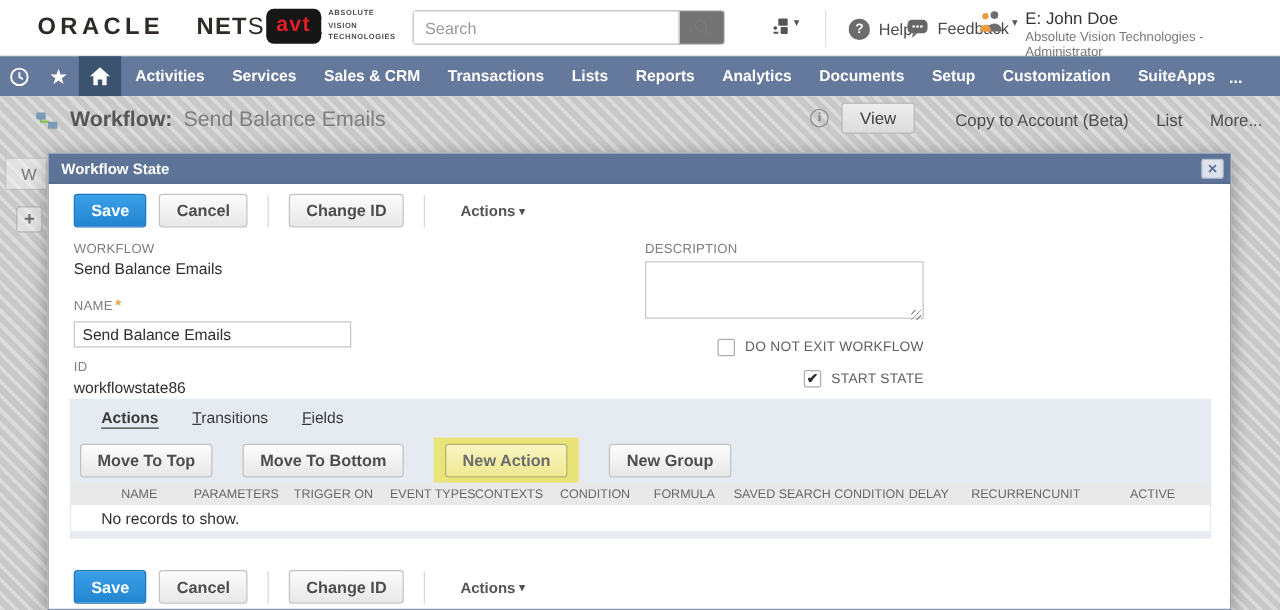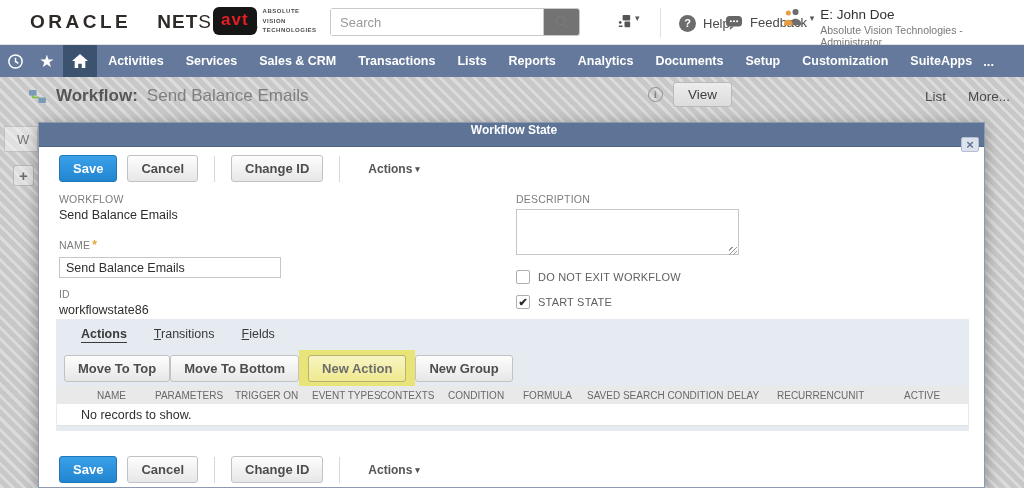--- a/index.html
+++ b/index.html
@@ -50,51 +50,51 @@
   .info-circle { width:15px; height:15px; border-radius:50%; border:1px solid #8f8f8f; color:#7d7d7d; font-size:10px; font-weight:700; text-align:center; line-height:14px; font-family:"Liberation Serif",serif; }
   .view-btn { background:linear-gradient(#ededed,#dcdcdc); border:1px solid #b9b9b9; border-radius:3px; font-size:13.5px; color:#3f3f3f; padding:4px 14px; cursor:pointer; }
   .title-links { position:absolute; right:14px; top:12px; display:flex; gap:22px; }
   .title-link { font-size:13.5px; color:#4c4c4c; cursor:pointer; white-space:nowrap; }
   .bg-tab { position:absolute; left:4px; top:49px; width:34px; height:26px; background:rgba(244,244,244,.55); border:1px solid rgba(150,150,150,.45); color:rgba(90,90,90,.8); font-size:13px; padding:5px 0 0 12px; overflow:hidden; }
   .bg-plus { position:absolute; left:13px; top:88px; width:21px; height:21px; background:rgba(238,238,238,.6); border:1px solid rgba(140,140,140,.5); border-radius:3px; color:rgba(70,70,70,.75); font-size:15px; font-weight:700; text-align:center; line-height:19px; }
   .bg-trash { position:absolute; left:969px; top:109px; opacity:.55; }
 
   
   .modal { position:absolute; left:38px; top:122px; width:947px; height:366px; background:#fff; border:1px solid #8b99b1; box-shadow:0 3px 14px rgba(0,0,0,.35); }
-  .m-title { height:24px; background:#5d7496; border-bottom:1px solid #4e6387; color:#fff; display:flex; align-items:center; padding:0 5px 0 10px; font-size:12px; font-weight:700;flex-direction:column; }
+  .m-title { height:24px; background:#5d7496; border-bottom:1px solid #4e6387; color:#fff; display:flex; align-items:center; padding:0 5px 0 10px; font-size:12px; font-weight:700; }
   .m-close { margin-left:auto; width:18px; height:16px; background:#dde2ec; border:1px solid #b4bed2; border-radius:2px; color:#5d7496; font-weight:700; font-size:13px; line-height:13px; text-align:center; cursor:pointer; }
 
   .btn { display:inline-block; border-radius:3px; font-weight:700; font-size:13px; padding:5px 13px; border:1px solid #c2c2c2; background:linear-gradient(#fdfdfd,#e7e7e7); color:#4d4d4d; cursor:pointer; white-space:nowrap; font-family:"Liberation Sans",sans-serif; }
   .btn-primary { background:linear-gradient(#3aa0e8,#2285d0); border-color:#1d77ba; color:#fff; }
   .vdiv { width:1px; height:26px; background:#d8d8d8; margin:0 6px; }
   .actions-link { font-size:12px; font-weight:700; color:#555; margin-left:12px; cursor:pointer; display:flex; align-items:center; gap:3px; }
 
   .m-toolbar { position:absolute; left:20px; display:flex; align-items:center; gap:10px; }
   .m-toolbar.top { top:32px; }
   .m-toolbar.bottom { top:333px; }
 
   .label { font-size:10.5px; color:#7c7c7c; letter-spacing:.2px; }
   .req { color:#e8a33d; font-weight:700; font-size:12px; margin-left:2px; }
   .value { font-size:12.5px; color:#2e2e2e; margin-top:3px; }
   .form-left { position:absolute; left:20px; top:70px; }
   .form-right { position:absolute; left:477px; top:70px; }
   .name-input { width:222px; height:21px; border:1px solid #c6c6c6; font-size:12.5px; color:#2e2e2e; padding:1px 6px; margin-top:4px; font-family:"Liberation Sans",sans-serif; }
   .ta-wrap { position:relative; width:223px; margin-top:4px; }
   .desc-ta { width:223px; height:46px; border:1px solid #c6c6c6; resize:none; font-family:"Liberation Sans",sans-serif; }
   .ta-corner { position:absolute; right:2px; bottom:4px; width:8px; height:8px; background:repeating-linear-gradient(135deg, transparent 0 2px, #9a9a9a 2px 3px); pointer-events:none; }
-  .cb-row { display:flex; align-items:center; gap:8px; margin-top:11px; }
+  .cb-row { display:flex; align-items:center; gap:8px; margin-top:11px;justify-content:flex-end; }
   .cb { width:14px; height:14px; border:1px solid #aeaeae; border-radius:2px; background:#fff; font-size:11px; font-weight:900; color:#2c2c2c; text-align:center; line-height:13px; cursor:pointer; }
   .cb-label { font-size:11px; color:#5f5f5f; letter-spacing:.2px; }
 
   .m-tabpanel { position:absolute; left:17px; top:196px; width:913px; height:112px; background:#e6ebf2; }
   .tabs { position:absolute; top:8px; left:25px; display:flex; gap:27px; font-size:12.5px; color:#3a3a3a; }
   .tab { cursor:pointer; }
   .tab-active { font-weight:700; border-bottom:1px solid #3a3a3a; padding-bottom:1px; }
   .tab .acc { text-decoration:underline; }
-  .actions-btns { position:absolute; top:31px; left:8px; display:flex; align-items:center; }
+  .actions-btns { position:absolute; top:31px; left:8px; display:flex; align-items:center; gap:24px; }
   .hl { background:#e9e478; padding:5px 9px; }
   .btn-hl { background:linear-gradient(#f9f5c2,#efe990); border-color:#b7b176; color:#6c6c6c; }
 
   .tbl-head { position:absolute; left:1px; right:1px; top:67px; height:18px; background:#e9e9e9; display:flex; align-items:center; font-size:10px; color:#686868; padding-left:40px; }
   .tbl-head span { overflow:hidden; white-space:nowrap; }
   .c0{width:58px;} .c1{width:80px;} .c2{width:77px;} .c3{width:68px;} .c4{width:68px;} .c5{width:75px;}
   .c6{width:64px;} .c7{width:140px;} .c8{width:50px;} .c9{width:64px;} .c10{width:63px;} .c11{flex:1;}
   .tbl-row { position:absolute; left:1px; right:1px; top:85px; height:22px; background:#fff; border-bottom:1px solid #e2e2e2; display:flex; align-items:center; padding-left:24px; font-size:12.5px; color:#2e2e2e; }
 </style>
 </head>
@@ -195,20 +195,21 @@
       <rect x="11" y="9" width="8" height="6" rx="1" fill="#7d99b8"></rect>
     </svg>
     <span class="pg-title-label">Workflow:</span>
     <span class="pg-title-value">Send Balance Emails</span>
   </div>
   <div class="title-mid">
     <span class="info-circle">i</span>
     <span class="view-btn">View</span>
   </div>
   <div class="title-links">
+    <span class="title-link">Copy to Account (Beta)</span>
     <span class="title-link">List</span>
     <span class="title-link">More...</span>
   </div>
   <div class="bg-tab">W</div>
   <div class="bg-plus">+</div>
   <div class="bg-trash">
     <svg width="15" height="16" viewBox="0 0 16 17">
         <path d="M2 4 h12 M6 4 V2 h4 v2 M3.5 4 l1 12 h7 l1-12" fill="none" stroke="#4a4a4a" stroke-width="1.4"></path>
         <path d="M6.5 7 v6 M9.5 7 v6" stroke="#4a4a4a" stroke-width="1.2"></path>
       </svg>

